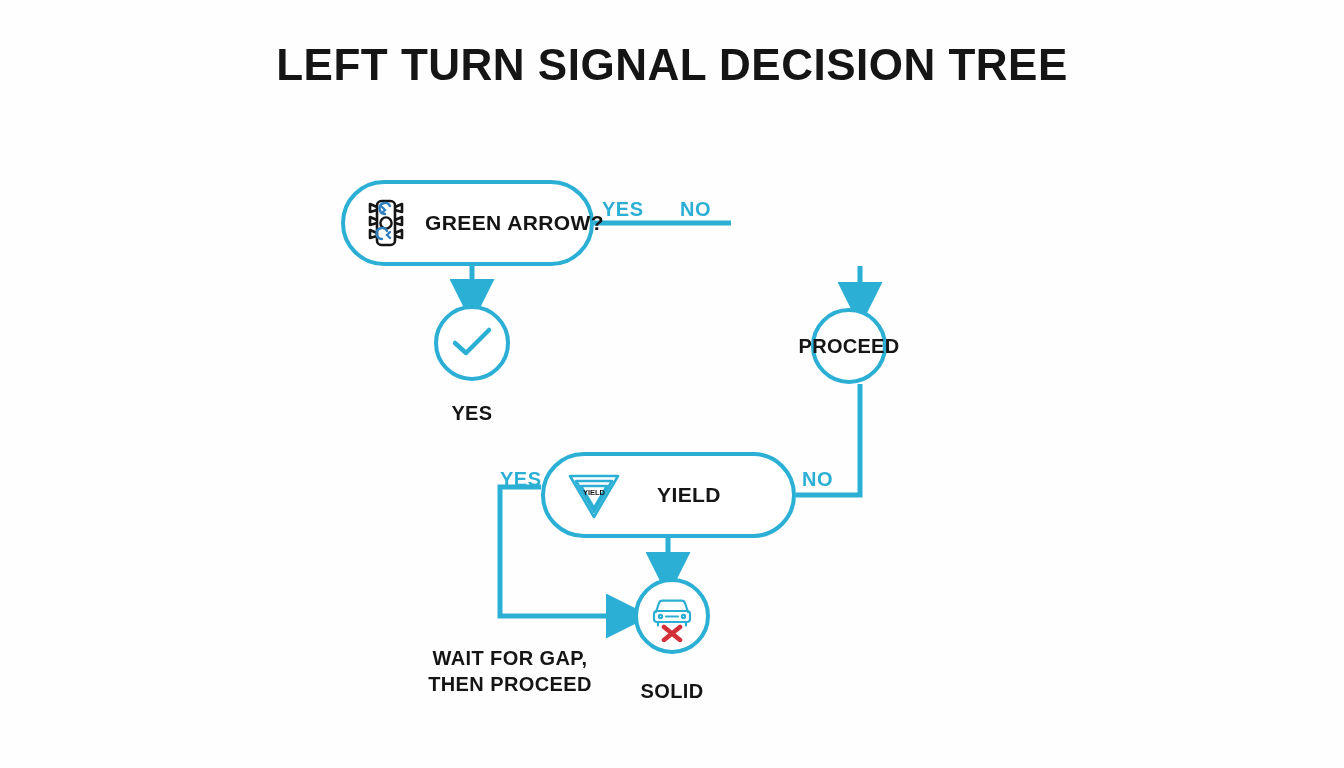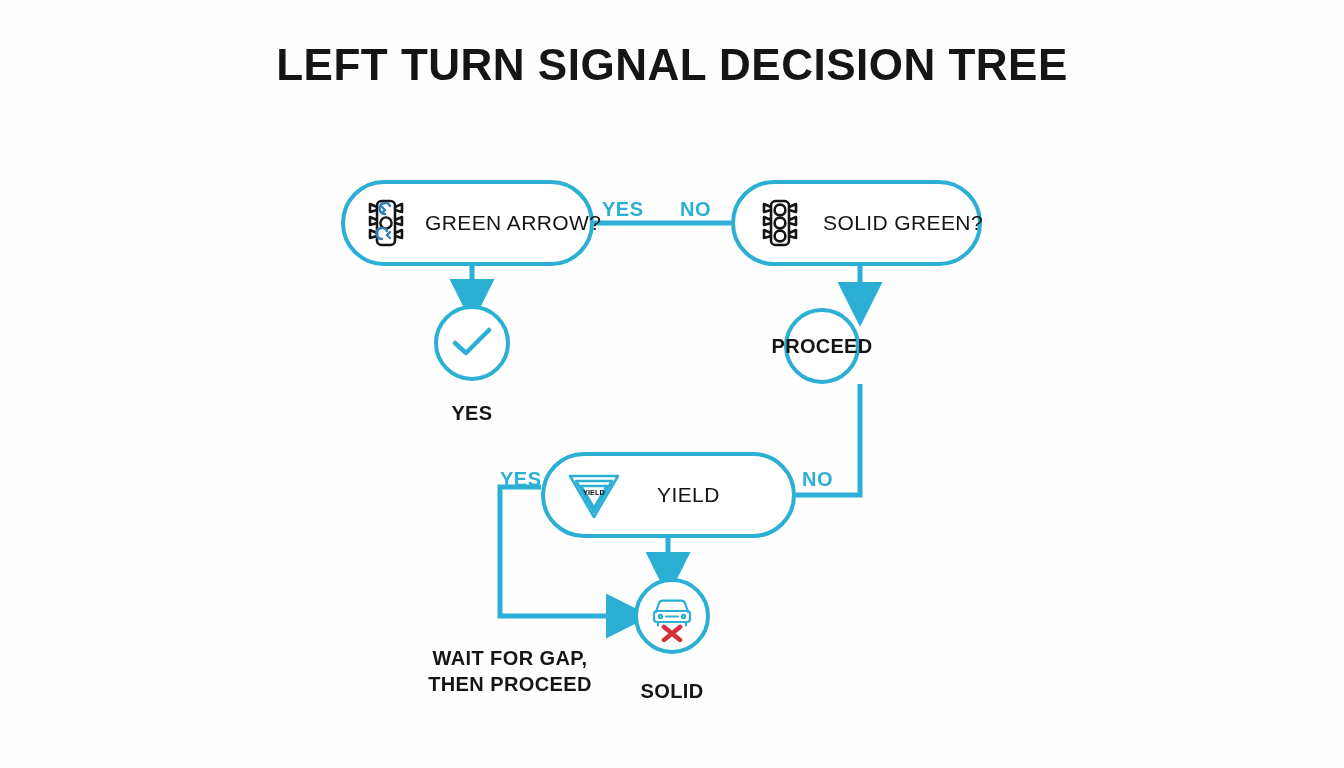--- a/index.html
+++ b/index.html
@@ -40,21 +40,21 @@
     box-sizing: border-box;
     border: 4px solid #2bafd4;
     border-radius: 46px;
     background: #ffffff;
     display: flex;
     align-items: center;
     z-index: 3;
   }
   .pill .node-label {
     font-size: 21px;
-    font-weight: normal;
+    font-weight: bold;
     color: #151515;
     letter-spacing: 0.4px;
     white-space: nowrap;
   }
   .pill .node-icon {
     display: flex;
     align-items: center;
     justify-content: center;
     flex: none;
   }
@@ -80,21 +80,21 @@
     box-sizing: border-box;
     border: 4px solid #2bafd4;
     border-radius: 50%;
     background: #ffffff;
     display: flex;
     align-items: center;
     justify-content: center;
     z-index: 3;
   }
   #node-yes-circle { left: 434px; top: 305px; width: 76px; height: 76px; }
-  #node-proceed    { left: 784px; top: 308px; width: 76px; height: 76px; }
+  #node-proceed    { left: 811px; top: 308px; width: 76px; height: 76px; }
   #node-stop       { left: 634px; top: 578px; width: 76px; height: 76px; }
 
   #node-proceed .circle-text {
     font-size: 20px;
     font-weight: bold;
     color: #151515;
     white-space: nowrap;
     letter-spacing: 0.3px;
     position: relative;
     z-index: 4;
@@ -178,39 +178,20 @@
         <circle cx="21" cy="25" r="5.6" fill="#ffffff" stroke="#151515" stroke-width="2.4"></circle>
         <g fill="none" stroke="#2f7fbf" stroke-width="2.4" stroke-linecap="round">
           <path d="M17,41 a5.5,5.5 0 1,1 5,-8"></path>
           <path d="M25,40 L22,37 L25,34"></path>
         </g>
       </svg>
     </span>
     <span class="node-label">GREEN ARROW?</span>
   </div>
 
-  <div class="pill" id="node-solid-green">
-    <span class="node-icon">
-      <svg width="42" height="50" viewBox="0 0 42 50">
-        <g fill="none" stroke="#151515" stroke-width="2.6" stroke-linejoin="round">
-          <rect x="12" y="3" width="18" height="44" rx="4.5"></rect>
-          <path d="M12,9 L5,6 L5,14 L12,12"></path>
-          <path d="M12,22 L5,19 L5,27 L12,25"></path>
-          <path d="M12,35 L5,32 L5,40 L12,38"></path>
-          <path d="M30,9 L37,6 L37,14 L30,12"></path>
-          <path d="M30,22 L37,19 L37,27 L30,25"></path>
-          <path d="M30,35 L37,32 L37,40 L30,38"></path>
-          <circle cx="21" cy="12" r="5.4"></circle>
-          <circle cx="21" cy="25" r="5.4"></circle>
-          <circle cx="21" cy="38" r="5.4"></circle>
-        </g>
-      </svg>
-    </span>
-    <span class="node-label">SOLID GREEN?</span>
-  </div>
 
   <div class="pill" id="node-yield">
     <span class="node-icon">
       <svg width="58" height="54" viewBox="0 0 58 54">
         <g fill="none" stroke="#2bafd4" stroke-width="2.6" stroke-linejoin="round">
           <path d="M5,8 L53,8 L29,49 Z"></path>
           <path d="M11,13 L47,13 L29,44 Z"></path>
           <path d="M16,18 L42,18 L29,40 Z"></path>
         </g>
         <text x="29" y="27" text-anchor="middle" font-family="Liberation Sans, sans-serif" font-size="7.5" font-weight="bold" fill="#151515">YIELD</text>

